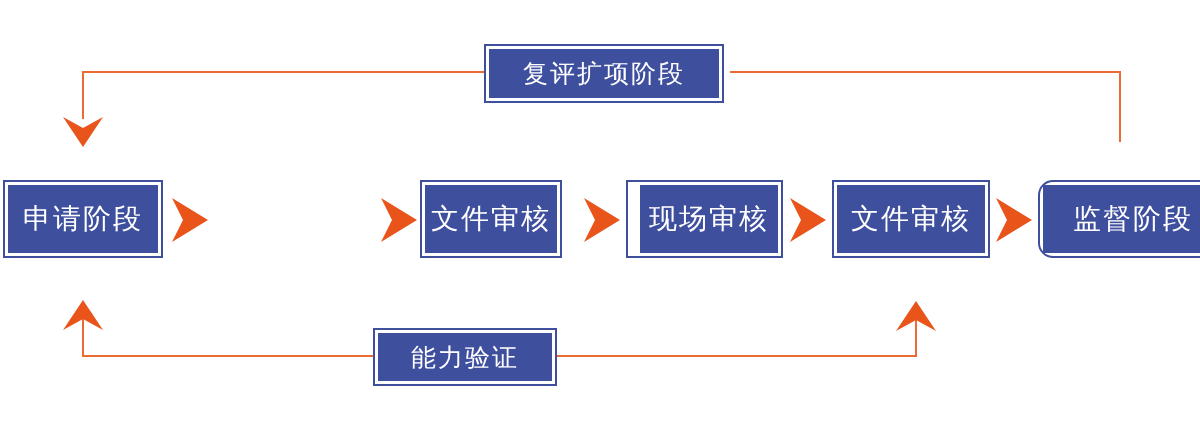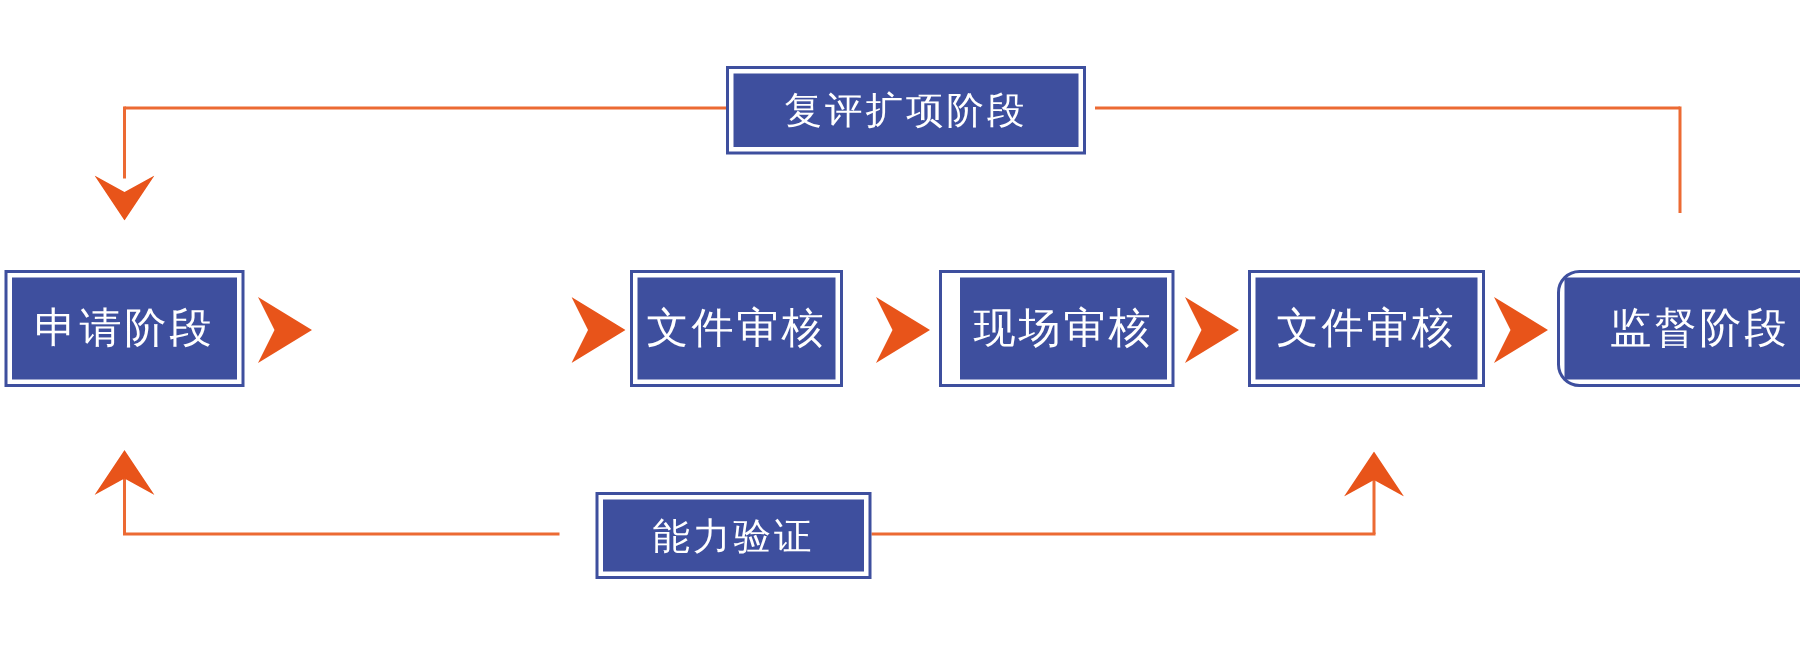--- a/index.html
+++ b/index.html
@@ -43,21 +43,21 @@
   .stage { top: 180px; width: 158px; height: 78px; }
   .stage .box-inner { font-size: 28px; }
   .stage-1 { left: 3px;    width: 160px; }
   .stage-2 { left: 218px;  width: 160px; }
   .stage-3 { left: 420px;  width: 142px; }
   .stage-4 { left: 626px;  width: 157px; padding-left: 12px; }
   .stage-5 { left: 832px;  width: 158px; }
   .stage-6 { left: 1038px; width: 190px; border-radius: 15px; }
 
   .loop-top    { left: 484px; top: 44px;  width: 240px; height: 59px; }
-  .loop-bottom { left: 373px; top: 328px; width: 184px; height: 58px; margin-left: 24px; }
+  .loop-bottom { left: 373px; top: 328px; width: 184px; height: 58px; }
   .loop-top .box-inner, .loop-bottom .box-inner { font-size: 25px; }
 
   .line { position: absolute; background: var(--line); }
   .h-line { height: 2px; }
   .v-line { width: 2px; }
   .tl-h { left: 83px;   top: 71px;  width: 407px; }
   .tl-v { left: 82px;   top: 71px;  height: 48px; }
   .tr-h { left: 730px;  top: 71px;  width: 390px; }
   .tr-v { left: 1119px; top: 71px;  height: 71px; }
   .bl-h { left: 82px;   top: 355px; width: 291px; }

